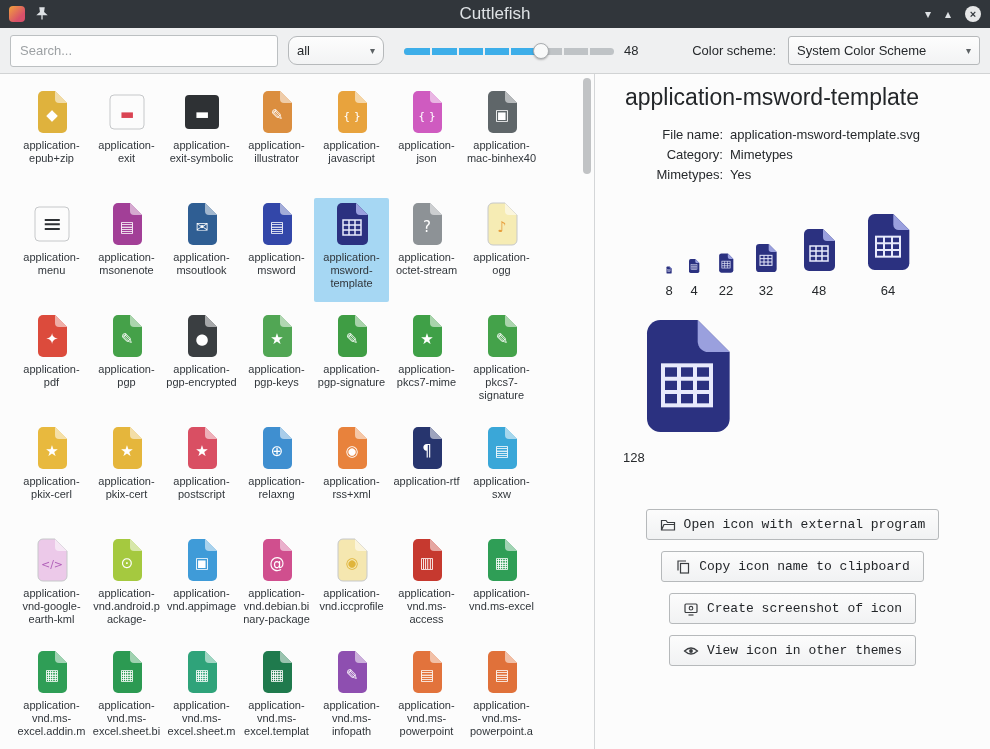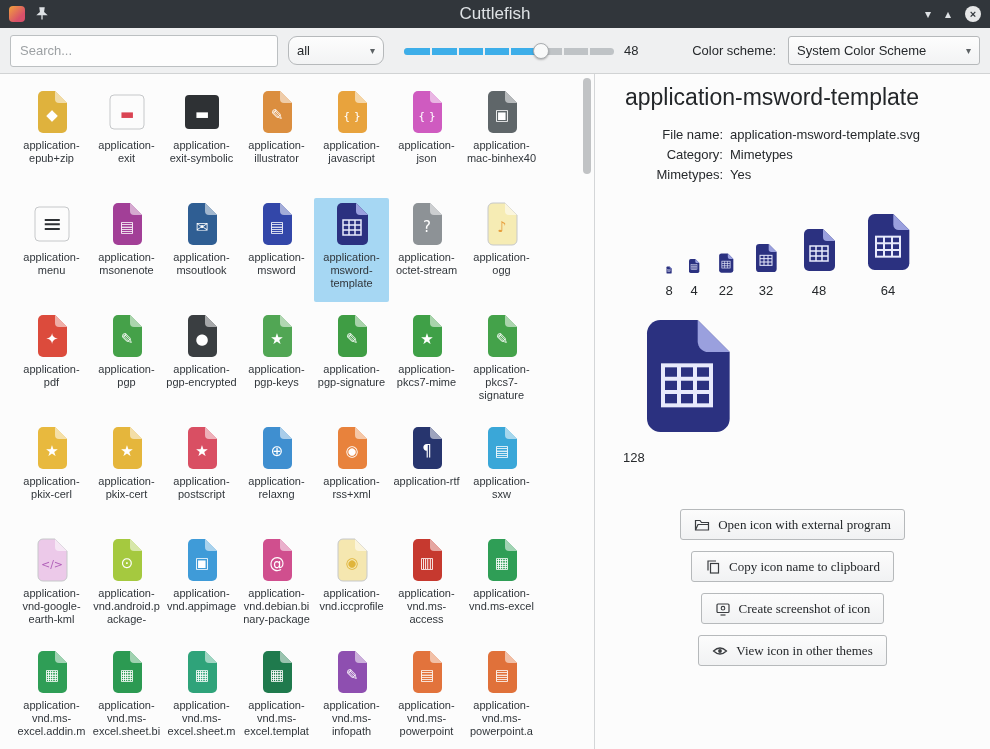--- a/index.html
+++ b/index.html
@@ -63,21 +63,21 @@
   .field-label { text-align:right; color:#26292c; }
   .field-value { color:#26292c; }
   .sizes-row { margin-top:28px; display:flex; align-items:flex-end; justify-content:center; gap:13px; }
   .size-block { text-align:center; }
   .size-num { font-size:13px; margin-top:5px; color:#26292c; }
   .large-block { margin-top:14px; text-align:left; }
   .large-num { font-size:13px; margin-top:6px; }
   .action-buttons { margin-top:44px; display:flex; flex-direction:column; align-items:center; gap:11px; }
   .action-btn { display:flex; align-items:center; gap:8px; height:31px; padding:0 13px;
     background:linear-gradient(#fcfcfc,#f1f2f3); border:1px solid #b6b9bb; border-radius:3px;
-    font-size:13px; font-family:Liberation Serif, serif; color:#232629; }
+    font-size:13px; font-family:Liberation Mono, monospace; color:#232629; }
   .btn-icon svg { display:block; }
 </style>
 </head>
 <body>
 
 <div id="app">
 
   <div class="titlebar">
     <div class="tb-left">
       <span class="app-logo"></span>

